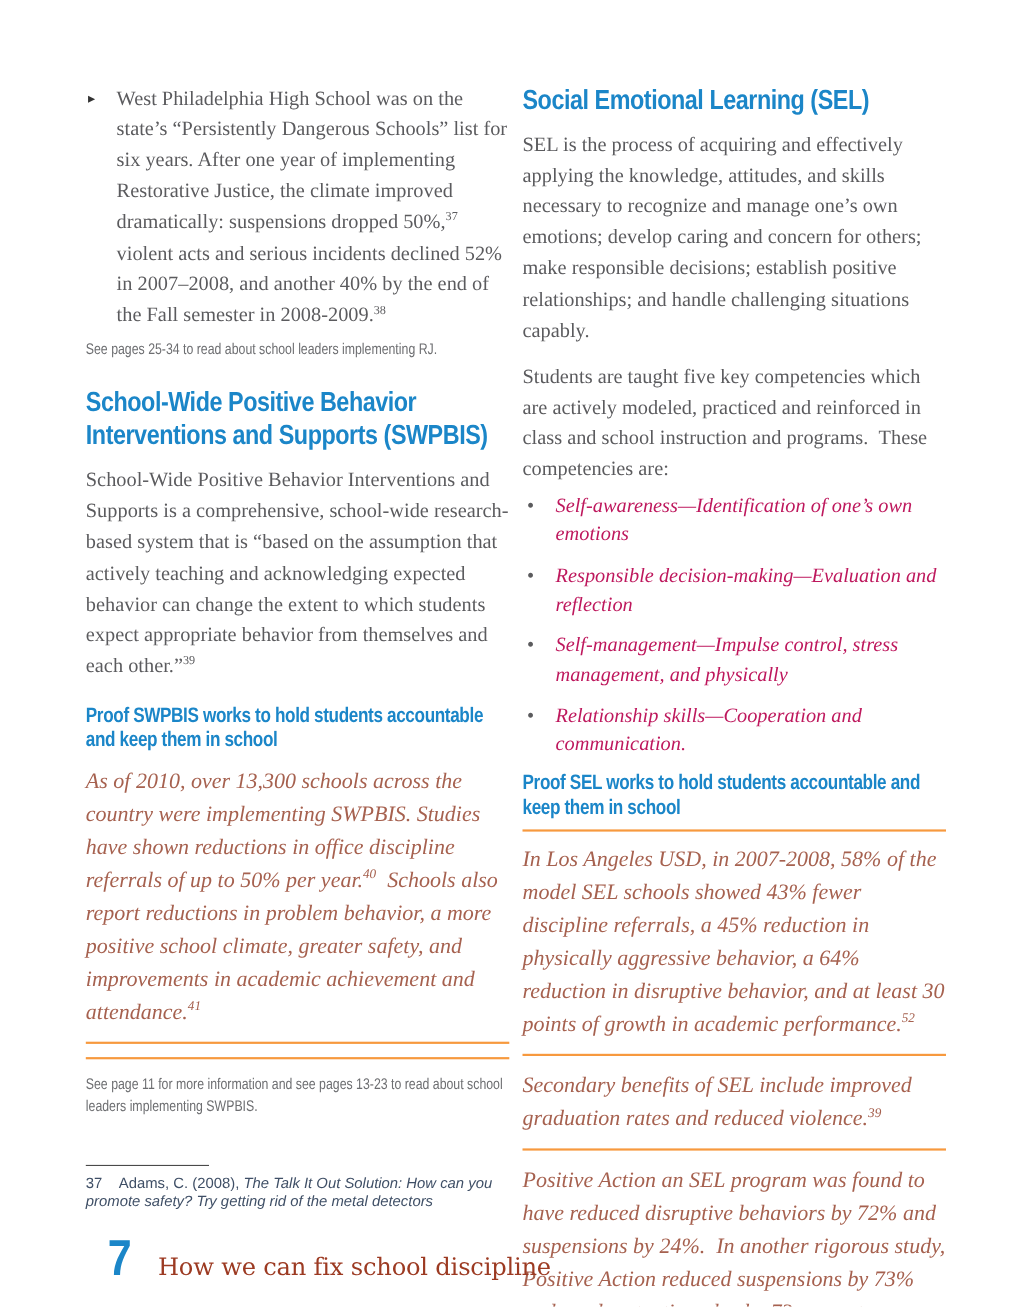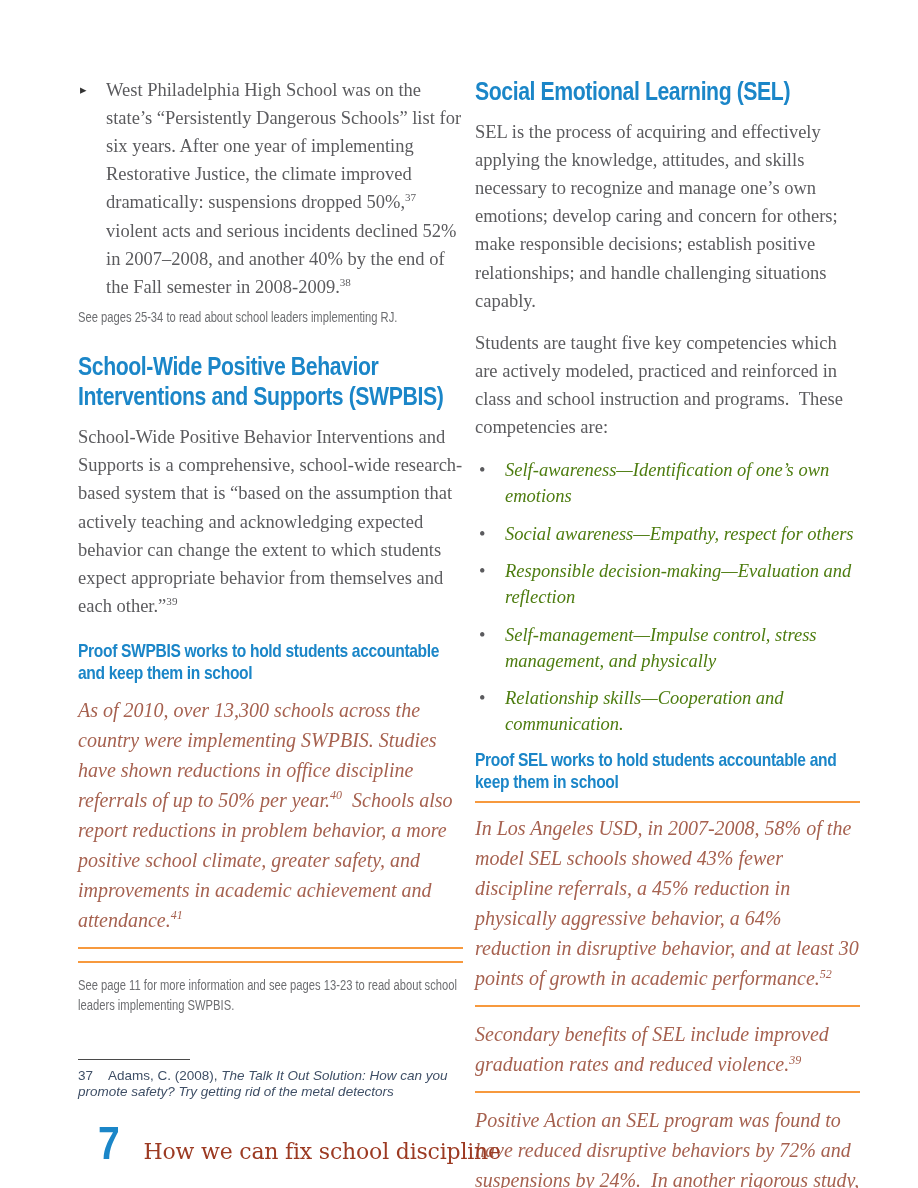--- a/index.html
+++ b/index.html
@@ -28,21 +28,21 @@
 
   
   .orange-rule{border:none;border-top:2px solid #f7993e;margin:12px 0;}
 
   
   .bullet-row{display:flex;align-items:flex-start;}
   .arrow{color:#333333;font-size:13px;line-height:28px;width:26px;flex:0 0 26px;padding-left:2px;}
 
   
   .sel-bullets{list-style:none;margin:4px 0 0 0;padding:0;}
-  .sel-bullets li{position:relative;padding-left:30px;margin:0 0 11px 0;color:#4d7c0f;
+  .sel-bullets li{position:relative;padding-left:30px;margin:0 0 11px 0;color:#be185d;
                   font-style:italic;font-size:18.5px;line-height:1.42;}
   .sel-bullets li::before{content:"\2022";position:absolute;left:4px;top:0;color:#5b5b5e;font-style:normal;}
 
   
   .footnotes{margin-top:44px;}
   .fn-sep{width:112px;border-top:1.5px solid #4a4a4a;margin-bottom:8px;}
   .fn{color:#3f4f66;font-family:"Liberation Sans",sans-serif;font-size:13.5px;
       line-height:1.14;margin:0 0 2px 0;}
   .seg-i{font-style:italic;}
 
@@ -78,25 +78,24 @@
       <div class="footnotes">
         <div class="fn-sep"></div>
         <p class="fn"><span>37&nbsp;&nbsp;&nbsp;&nbsp;Adams, C. (2008), </span><span class="seg-i">The Talk It Out Solution: How can you promote safety? Try getting rid of the metal detectors</span></p>
 
       </div>
     </div>
 
     <div class="col">
       <h2 class="h2 first">Social Emotional Learning (SEL)</h2>
       <p class="body">SEL is the process of acquiring and effectively applying the knowledge, attitudes, and skills necessary to recognize and manage one’s own emotions; develop caring and concern for others; make responsible decisions; establish positive relationships; and handle challenging situations capably.</p>
-      <p class="body" style="margin-bottom:16px;">Students are taught five key competencies which are actively modeled, practiced and reinforced in class and school instruction and programs. &nbsp;These competencies are:</p>
+      <p class="body" style="margin-bottom:6px;">Students are taught five key competencies which are actively modeled, practiced and reinforced in class and school instruction and programs. &nbsp;These competencies are:</p>
 
       <ul class="sel-bullets">
         <li>Self-awareness—Identification of one’s own emotions</li>
-        <li>Social awareness—Empathy, respect for others</li>
         <li>Responsible decision-making—Evaluation and reflection</li>
         <li>Self-management—Impulse control, stress management, and physically</li>
         <li>Relationship skills—Cooperation and communication.</li>
       </ul>
 
       <h3 class="h3" style="margin-top:10px;margin-bottom:8px;">Proof SEL works to hold students accountable and keep them in school</h3>
       <hr class="orange-rule" style="margin-top:0;margin-bottom:10px;">
       <p class="quote"><span>In Los Angeles USD, in 2007-2008, 58% of the model SEL schools showed 43% fewer discipline referrals, a 45% reduction in physically aggressive behavior, a 64% reduction in disruptive behavior, and at least 30 points of growth in academic performance.</span><sup>52</sup></p>
       <hr class="orange-rule">
       <p class="quote"><span>Secondary benefits of SEL include improved graduation rates and reduced violence.</span><sup>39</sup></p>

